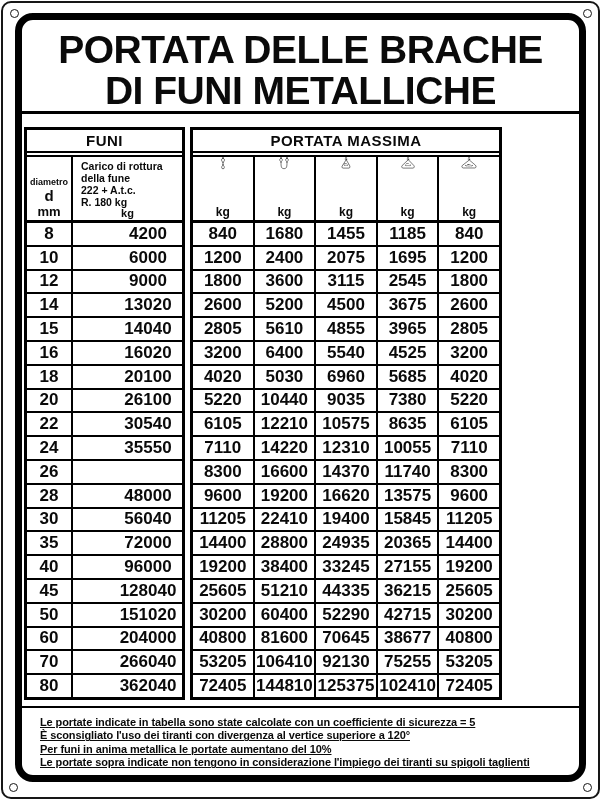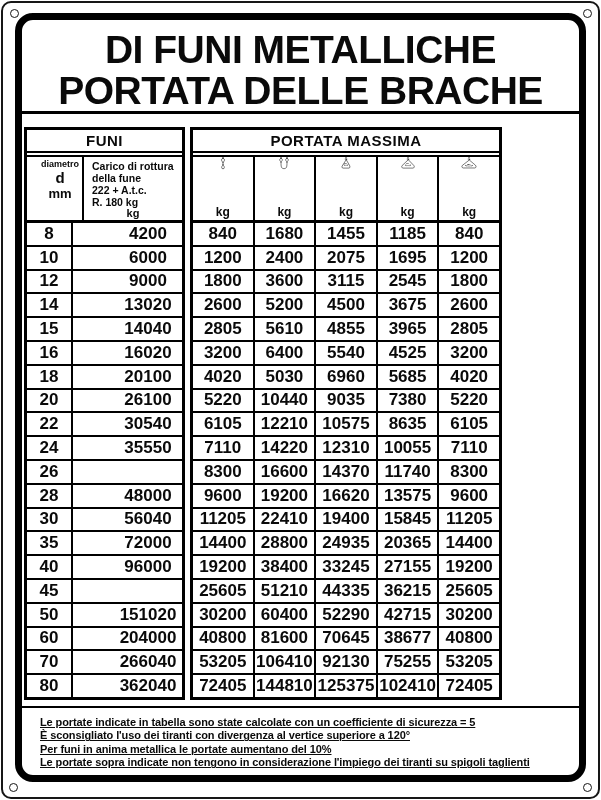--- a/index.html
+++ b/index.html
@@ -38,21 +38,21 @@
     font-size:15px;font-weight:bold;letter-spacing:0.5px;
     border-bottom:2px solid #000;
   }
   .sub{
     display:flex;height:63px;border-top:2px solid #000;margin-top:2px;
     border-bottom:3px solid #000;box-sizing:content-box;
   }
   .vline{width:2px;background:#000;align-self:stretch;flex:0 0 2px;}
   .col-d{
     width:44px;display:flex;flex-direction:column;align-items:center;
-    justify-content:flex-start;padding:2px 0 4px 0;box-sizing:border-box;font-weight:bold;margin-left:11px;
+    justify-content:center;padding:22px 0 4px 0;box-sizing:border-box;font-weight:bold;
   }
   .col-d .small{font-size:9px;}
   .col-d .sym{font-size:15px;}
   .col-d .unit{font-size:13px;}
   .col-c{flex:1;position:relative;padding:3px 0 0 8px;font-size:10.5px;
     font-weight:bold;line-height:12px;text-align:left;}
   .col-c .unit{
     position:absolute;bottom:1px;left:0;right:0;text-align:center;font-size:11px;
   }
   .icon-cell{
@@ -86,22 +86,22 @@
 
 <div class="plate-edge"></div>
 <div class="hole tl"></div>
 <div class="hole tr"></div>
 <div class="hole bl"></div>
 <div class="hole br"></div>
 
 <div class="frame">
 
   <div class="title">
+    <div>PORTATA DELLE BRACHE</div>
     <div>DI FUNI METALLICHE</div>
-    <div>PORTATA DELLE BRACHE</div>
   </div>
 
   <div class="rule1"></div>
 
   <div class="tables">
 
     <div class="tbl tbl-funi">
       <div class="thead">FUNI</div>
       <div class="sub">
         <div class="col-d">
@@ -189,20 +189,21 @@
             <div class="cell c-c">72000</div>
           </div>
           <div class="trow">
             <div class="cell c-d">40</div>
             <div class="vline"></div>
             <div class="cell c-c">96000</div>
           </div>
           <div class="trow">
             <div class="cell c-d">45</div>
             <div class="vline"></div>
+            <div class="cell c-c">128040</div>
           </div>
           <div class="trow">
             <div class="cell c-d">50</div>
             <div class="vline"></div>
             <div class="cell c-c">151020</div>
           </div>
           <div class="trow">
             <div class="cell c-d">60</div>
             <div class="vline"></div>
             <div class="cell c-c">204000</div>

